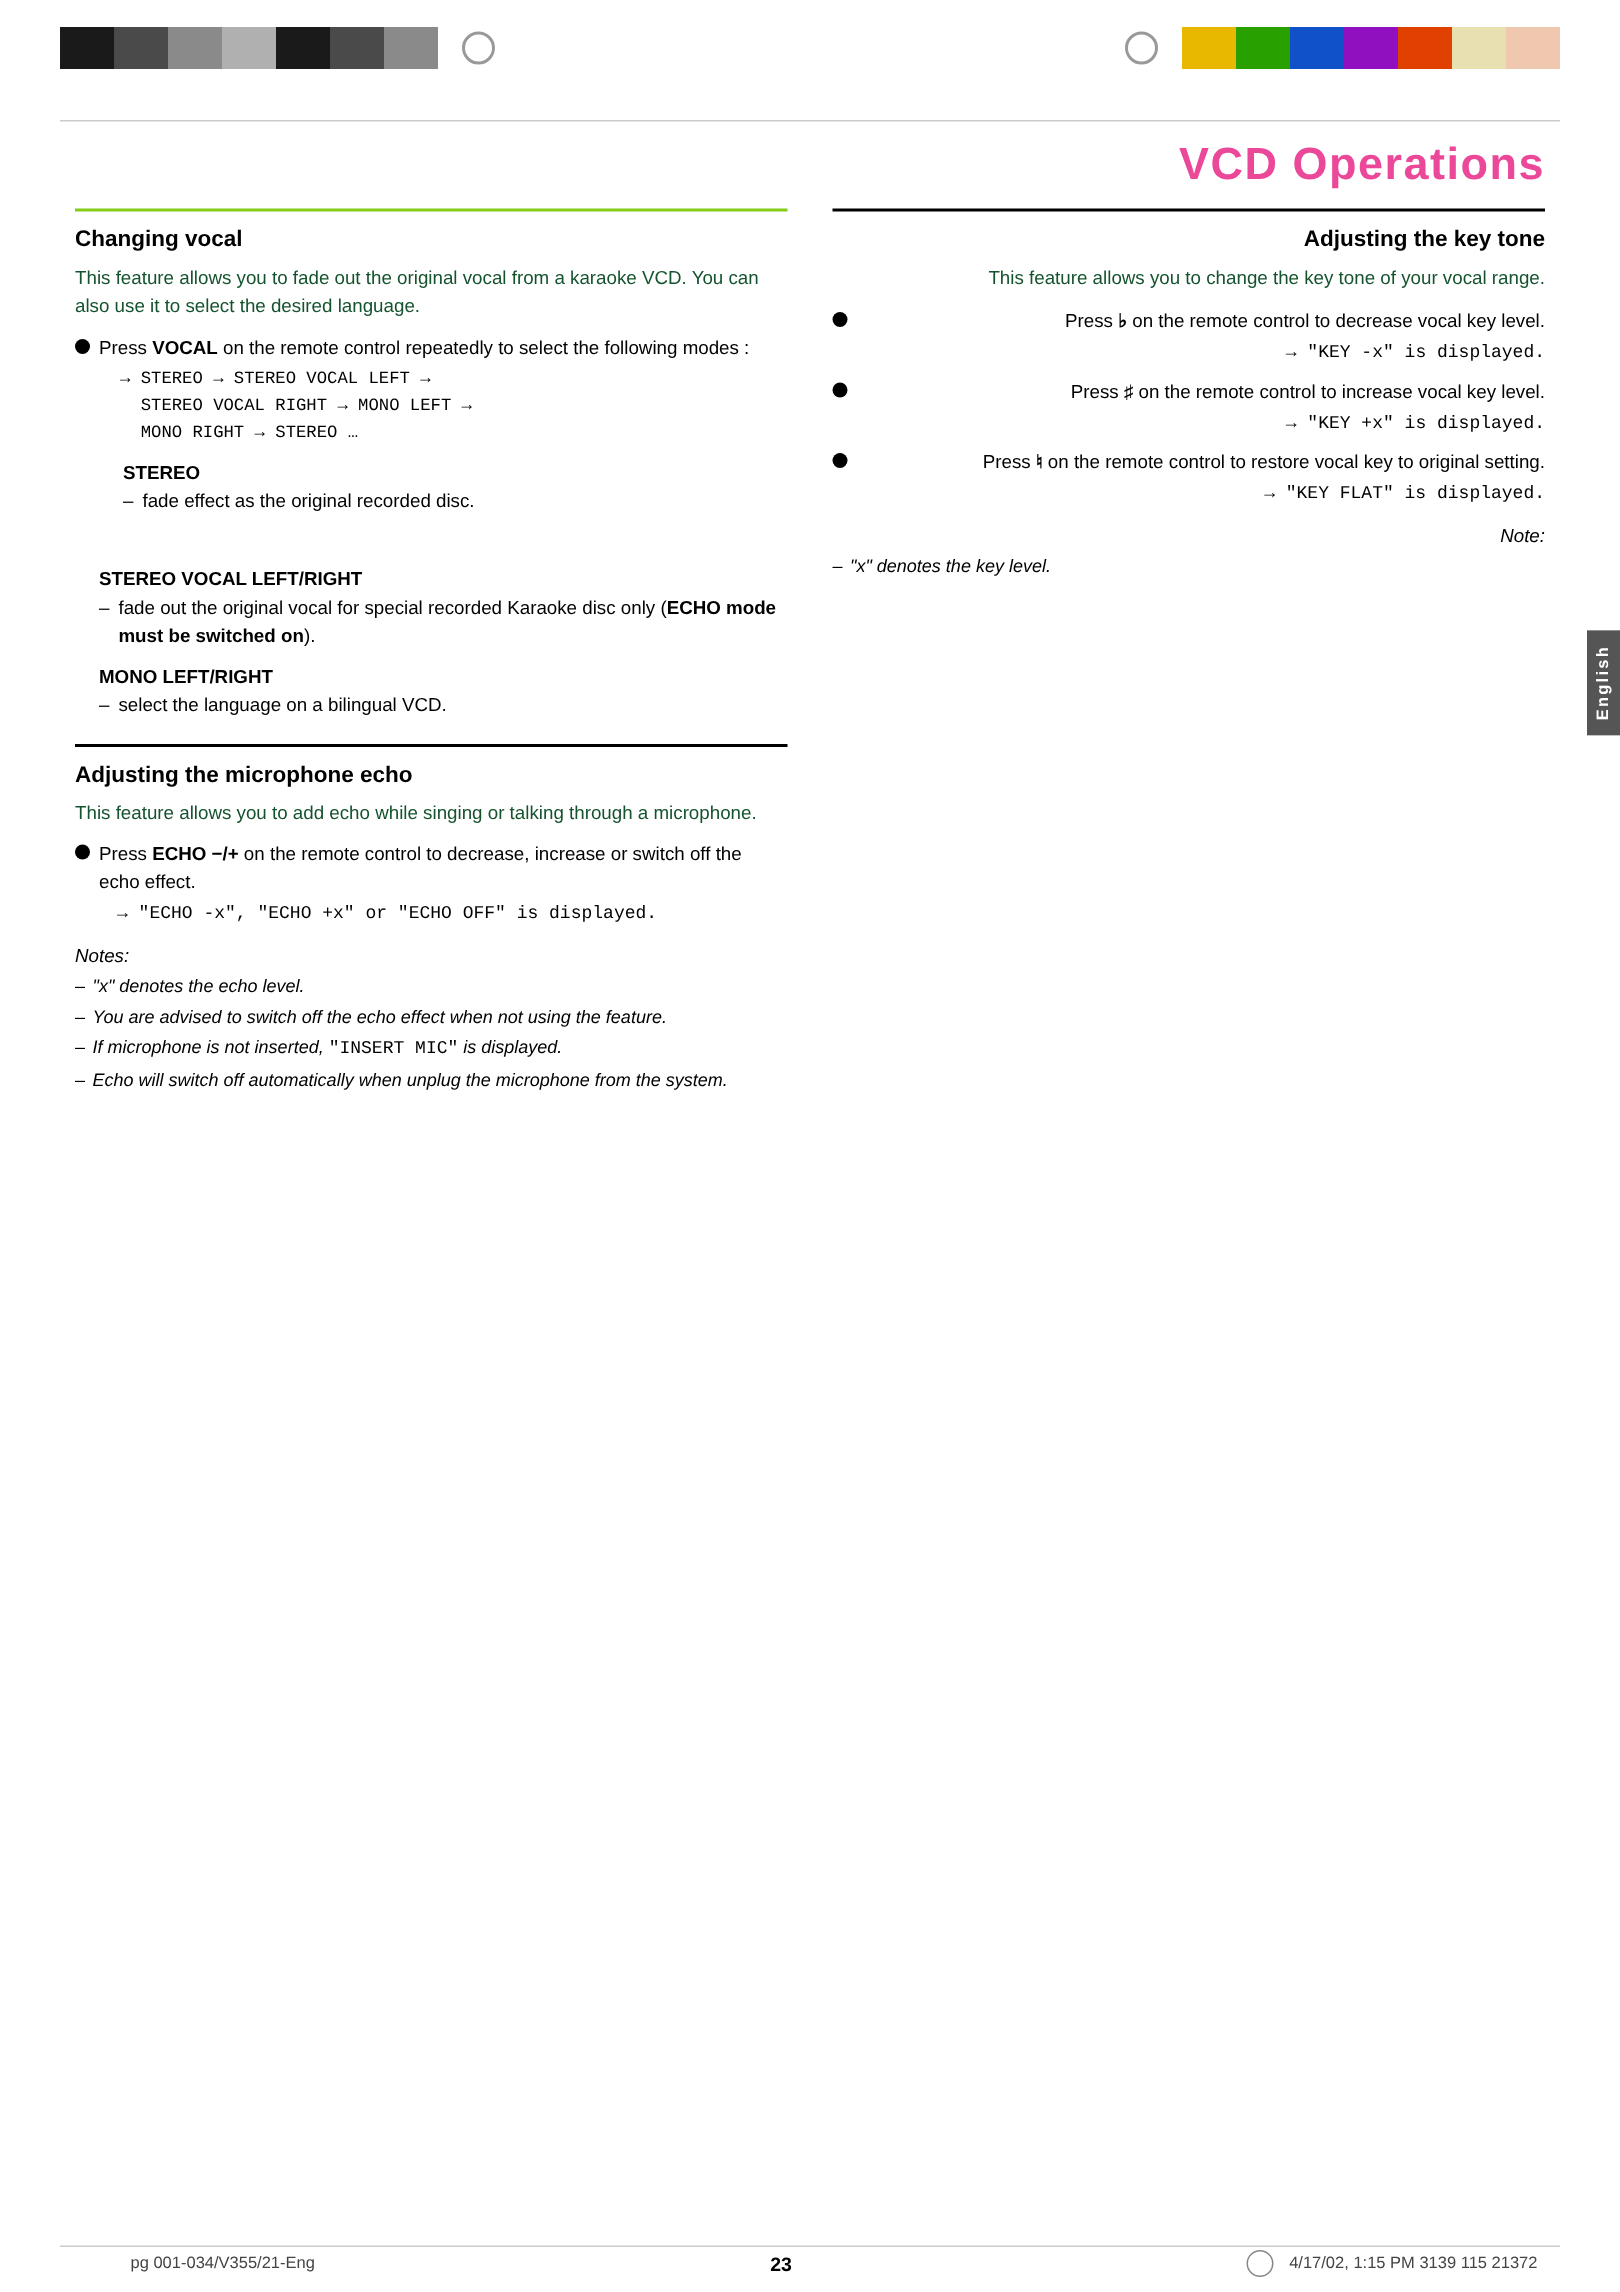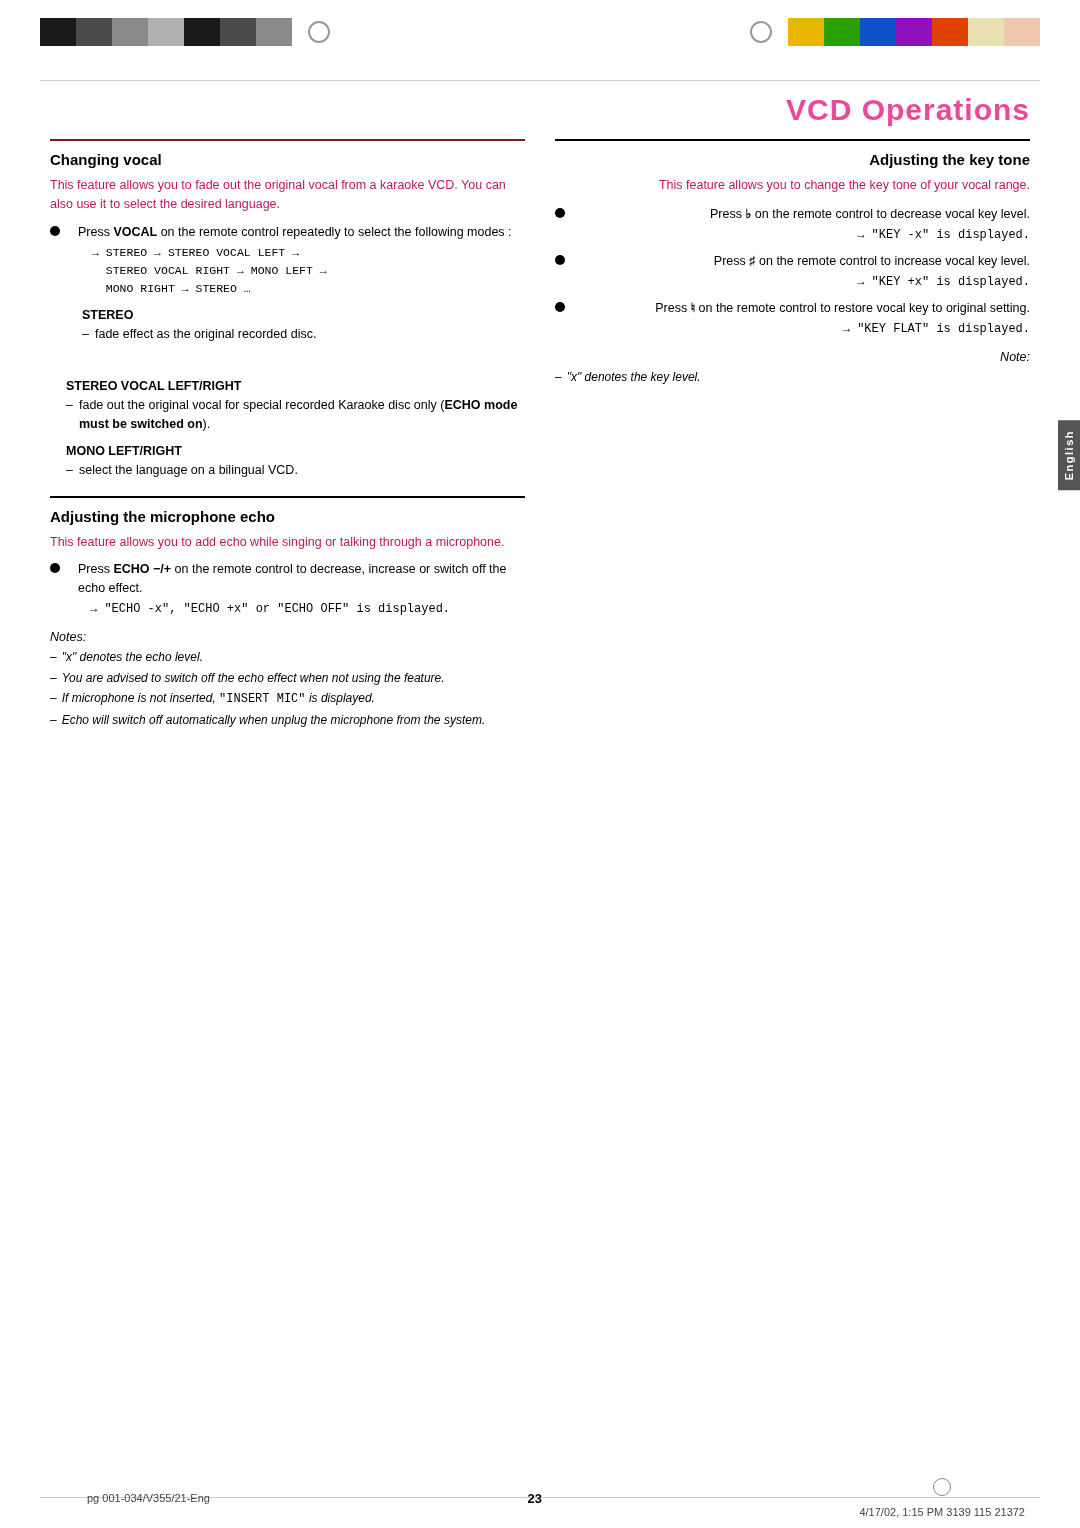--- a/index.html
+++ b/index.html
@@ -67,48 +67,48 @@
     
     .main-content {
       display: flex;
       padding: 0 50px 0 50px;
       gap: 30px;
       margin-top: 4px;
     }
 
     .left-col {
       flex: 1;
-      border-top: 2px solid #7f1d1d;
+      border-top: 2px solid #84cc16;
       padding-top: 10px;
     }
 
     .right-col {
       flex: 1;
       border-top: 2px solid #000;
       padding-top: 10px;
       text-align: right;
     }
 
     .section-title {
       font-size: 15px;
       font-weight: bold;
       margin-bottom: 8px;
     }
 
     .section-body {
       font-size: 12.5px;
       line-height: 1.55;
-      color: #be185d;
+      color: #14532d;
     }
 
     .bullet-item {
       display: flex;
       align-items: flex-start;
       margin: 8px 0;
-      gap: 18px;
+      gap: 6px;
     }
     .bullet-dot {
       width: 10px;
       height: 10px;
       background: #000;
       border-radius: 50%;
       margin-top: 3px;
       flex-shrink: 0;
     }
     .bullet-content {
@@ -358,17 +358,17 @@
 
   </div>
 </div>
 
 <div style="position:absolute; right:0; top:420px; writing-mode:vertical-rl; transform:rotate(180deg); background:#555; color:#fff; font-size:11px; font-weight:bold; padding:10px 5px; letter-spacing:1.5px;">English</div>
 
 <div class="bottom-line"></div>
 <div class="bottom-content">
   <span class="bottom-left">pg 001-034/V355/21-Eng</span>
   <span class="bottom-center">23</span>
-  <span style="display:flex;align-items:center;gap:10px;flex-direction:column;">
+  <span style="display:flex;align-items:center;gap:10px;">
     <div style="width:18px;height:18px;border:1.5px solid #888;border-radius:50%;"></div>
     <span class="bottom-right">4/17/02, 1:15 PM   3139 115 21372</span>
   </span>
 </div>
 
 </body></html>

